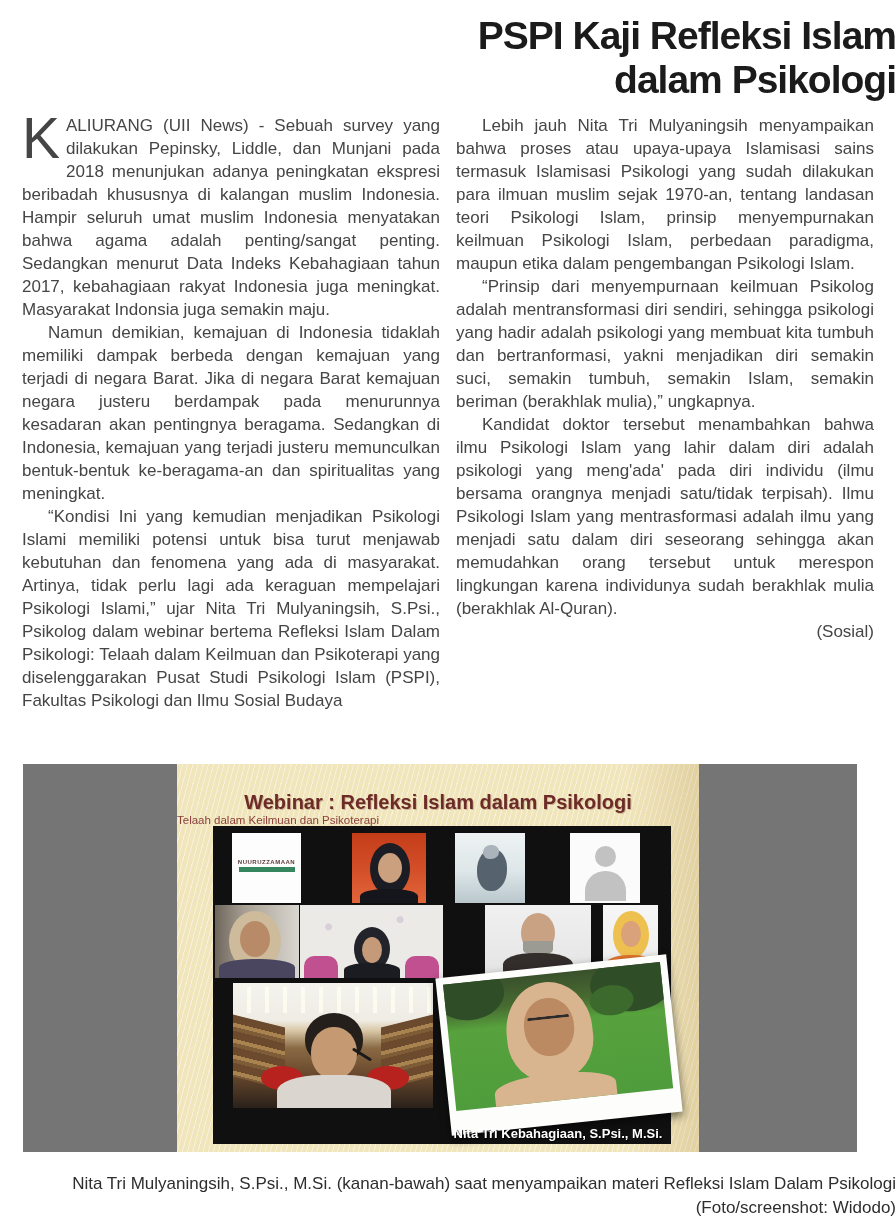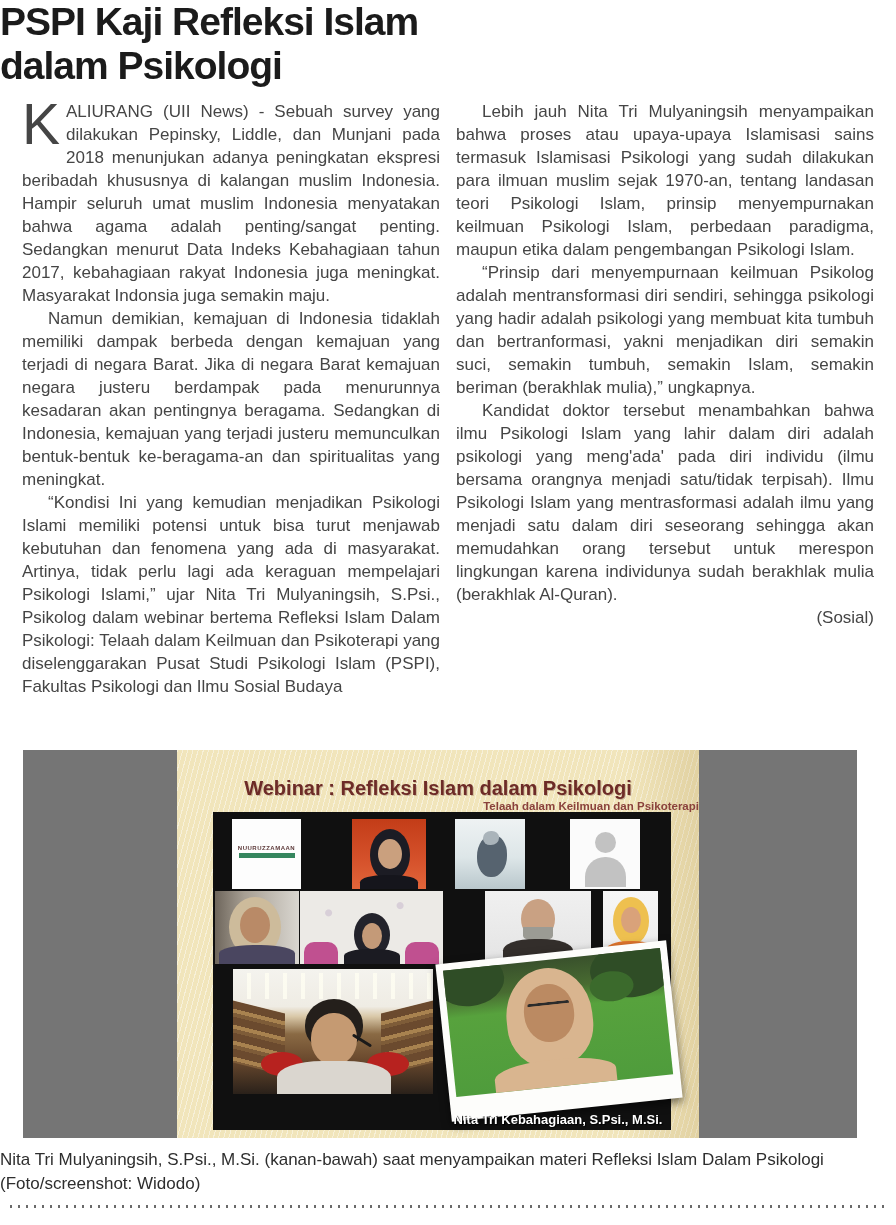--- a/index.html
+++ b/index.html
@@ -1,42 +1,42 @@
 <!DOCTYPE html>
 <html style="--frame-gray: #757575; --slide-cream: #f1e5bb; --slide-maroon: #6d2b27; --grid-black: #101010; --body-text: #454545; --title-black: #1b1b1b;"><head>
 <meta charset="utf-8">
 <style>
   html,body{margin:0;padding:0;background:#ffffff;}
   .page{
     position:relative;width:896px;height:1225px;margin:0 auto;background:#fff;
     font-family:"Liberation Sans", sans-serif;overflow:hidden;
   }
   
-  .headline{text-align:left;color:var(--title-black,#1b1b1b);
+  .headline{padding-top:14px;text-align:right;color:var(--title-black,#1b1b1b);
     font-weight:bold;font-size:39px;line-height:44px;letter-spacing:-1px;}
   
   .columns{display:flex;gap:16px;margin:12px 22px 0 22px;height:646px;overflow:hidden;}
   .col{width:418px;color:var(--body-text,#454545);font-size:17px;line-height:23px;
     text-align:justify;}
   .col p{margin:0;}
   .col p.ind{text-indent:26px;}
   .dropcap{float:left;font-size:57px;line-height:45px;padding:2px 6px 0 0;
     color:var(--body-text,#454545);}
   .byline{text-align:right;margin-top:2px;}
   
   .figure-frame{position:relative;margin:4px 0 0 23px;width:834px;height:388px;
     background:var(--frame-gray,#757575);}
   .slide{position:absolute;left:154px;top:0;width:522px;height:388px;
     background:
       linear-gradient(90deg, rgba(0,0,0,0) 86%, rgba(170,140,70,.22)),
       repeating-linear-gradient(105deg, rgba(255,255,255,.45) 0 1px, rgba(255,255,255,0) 1px 5px),
       var(--slide-cream,#f1e5bb);}
   .slide-title{margin-top:27px;text-align:center;font-weight:bold;font-size:20px;
     color:var(--slide-maroon,#6d2b27);text-shadow:1px 1px 0 rgba(90,40,30,.25);}
-  .slide-subtitle{margin-top:0;text-align:right;font-weight:bold;font-size:11.5px;
+  .slide-subtitle{margin-top:0;text-align:left;font-weight:normal;font-size:11.5px;
     color:#8a423c;}
   .grid{position:absolute;left:36px;top:62px;width:458px;height:318px;
     background:var(--grid-black,#101010);}
   .tile{position:absolute;overflow:hidden;}
   
   .t-logo{left:19px;top:7px;width:69px;height:70px;background:#fdfdfd;}
   .logo-text{margin-top:26px;text-align:center;font-size:6px;font-weight:bold;
     letter-spacing:.5px;color:#5d3a3a;}
   .logo-bar{margin:2px auto 0 auto;width:56px;height:5px;background:#35865e;}
   .t-orange{left:139px;top:7px;width:74px;height:70px;
@@ -97,21 +97,21 @@
     background:#d9b58f;}
   .speaker-face{position:absolute;left:76px;top:24px;width:50px;height:58px;border-radius:48%;
     background:#bb8a62;}
   .speaker-glasses{position:absolute;left:80px;top:42px;width:42px;height:10px;
     border-top:3px solid #2b2b2b;border-radius:2px;}
   .speaker-body{position:absolute;left:40px;top:100px;width:122px;height:32px;border-radius:45% 45% 0 0;
     background:#d9b58f;}
   .speaker-label{position:absolute;left:230px;top:300px;width:230px;text-align:center;
     color:#ffffff;font-weight:bold;font-size:13px;z-index:4;text-shadow:1px 1px 1px #000;}
   
-  .caption{margin-top:10px;text-align:left;color:#2e2e2e;font-size:17px;line-height:24px;}
+  .caption{margin-top:20px;text-align:right;color:#2e2e2e;font-size:17px;line-height:24px;}
   .dotted-rule{margin:9px 10px 0 10px;height:3px;
     background:repeating-linear-gradient(90deg,#6a6a6a 0 2px,transparent 2px 8px);}
 </style>
 </head>
 <body>
 
 <div class="page">
 
   <div class="headline">
     <div>PSPI Kaji Refleksi Islam</div>

